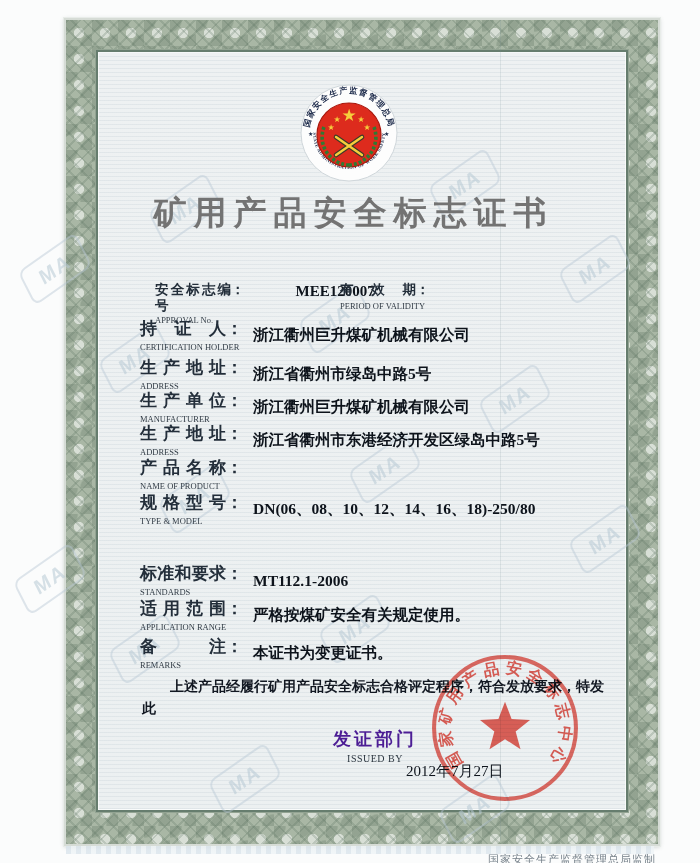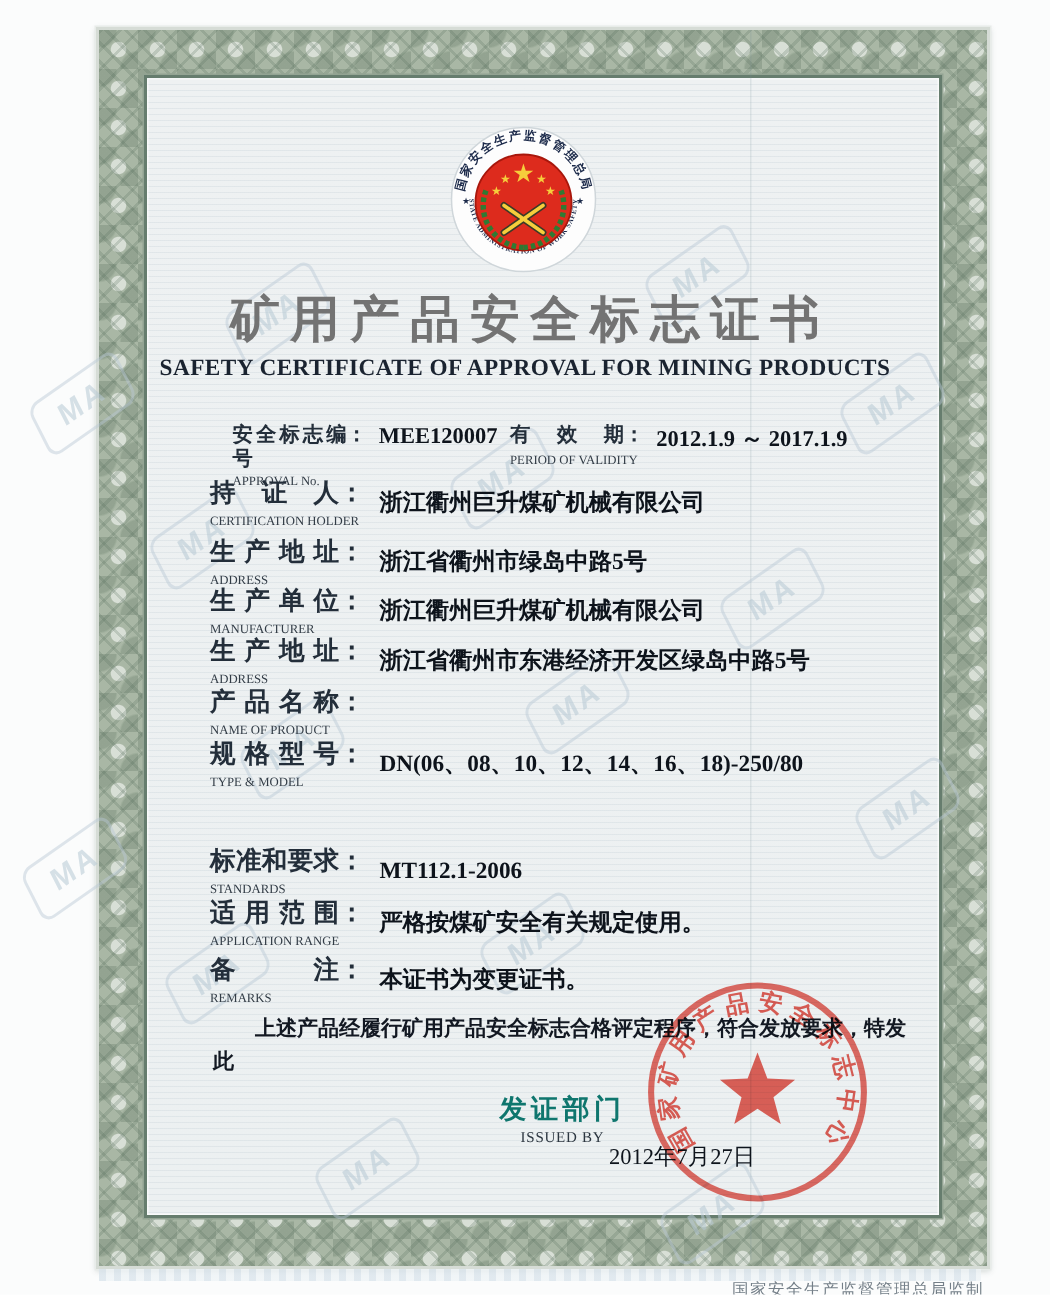--- a/index.html
+++ b/index.html
@@ -51,42 +51,42 @@
   .emblem{position:absolute;left:299px;top:83px;}
   .title-cn{
     position:absolute;left:0;right:0;top:191px;text-align:center;
     font-size:33px;font-weight:bold;letter-spacing:7px;text-indent:7px;color:#737373;
   }
   .title-en{
     position:absolute;left:0;right:0;top:237px;text-align:center;
     font-size:15.5px;font-weight:bold;letter-spacing:.3px;color:#1a2330;
   }
   .hdr{position:absolute;top:281px;display:flex;align-items:flex-start;}
-  .hdr-left{left:155px;}
+  .hdr-left{left:155px;gap:43px;}
   .hdr-right{left:340px;}
   .lblblock{flex:none;}
   .lbl-line{display:flex;align-items:baseline;}
   .lbl-cn{font-size:13.5px;font-weight:600;color:#232e3a;
     text-align:justify;text-align-last:justify;display:inline-block;line-height:1.15;}
   .hdr .lbl-cn{width:76px;}
   .lbl-colon{font-size:13.5px;font-weight:600;color:#232e3a;}
   .lbl-en{font-size:8.5px;color:#323c46;margin-top:2px;white-space:nowrap;}
   .hdr-val{font-size:15px;font-weight:600;color:#0e141c;margin-left:8px;padding-top:2px;
     white-space:nowrap;}
   .row{position:absolute;left:140px;display:flex;align-items:center;width:480px;}
   .row .lbl-cn{width:86px;font-size:17px;}
   .row .lbl-colon{font-size:17px;}
   .row .lbl-en{font-size:8.5px;}
   .row-val{font-size:15.5px;font-weight:600;color:#0d131b;margin-left:10px;padding-top:2px;
     white-space:nowrap;}
   .statement{position:absolute;left:142px;top:676px;width:472px;
     font-size:14px;font-weight:600;color:#121822;line-height:22px;}
   .st-l1{text-indent:2em;}
   .issued{position:absolute;left:295px;top:727px;width:160px;text-align:center;}
-  .issued-cn{font-size:18px;font-weight:600;letter-spacing:3px;color:#0f766e;}
+  .issued-cn{font-size:18px;font-weight:600;letter-spacing:3px;color:#4c1d95;}
   .issued-en{font-size:10px;color:#2c3640;margin-top:2px;letter-spacing:.5px;}
   .issue-date{position:absolute;left:406px;top:762px;font-size:15px;font-weight:400;color:#0e141c;}
   .stamp{position:absolute;left:430px;top:653px;mix-blend-mode:multiply;opacity:.88;}
 </style>
 </head>
 <body>
 
 <div class="cert">
   <div class="cert-inner"></div>
 </div>
@@ -137,42 +137,40 @@
     <text x="68" y="47" font-size="8" fill="#f6ce3c" text-anchor="middle">★</text>
     <g>
       <path d="M37,54 L63,72" stroke="#3a3a28" stroke-width="4.6" stroke-linecap="round"></path>
       <path d="M63,54 L37,72" stroke="#3a3a28" stroke-width="4.6" stroke-linecap="round"></path>
       <path d="M37,54 L63,72" stroke="#f6ce3c" stroke-width="2.4" stroke-linecap="round"></path>
       <path d="M63,54 L37,72" stroke="#f6ce3c" stroke-width="2.4" stroke-linecap="round"></path>
     </g>
   </svg>
 
   <div class="title-cn">矿用产品安全标志证书</div>
-  <div class="title-en">SAFETY CERTIFICATE OF APPROVAL FOR MINING PRODUCTS</div>
 
   <div class="hdr hdr-left">
     <div class="lblblock">
       <div class="lbl-line">
         <span class="lbl-cn">安全标志编号</span>
           <span class="lbl-colon">：</span>
       </div>
       <div class="lbl-en">APPROVAL No.</div>
     </div>
     <div class="hdr-val">MEE120007</div>
   </div>
 
   <div class="hdr hdr-right">
     <div class="lblblock">
       <div class="lbl-line">
         <span class="lbl-cn">有效期</span>
           <span class="lbl-colon">：</span>
       </div>
       <div class="lbl-en">PERIOD OF VALIDITY</div>
     </div>
-    <div class="hdr-val">2012.1.9 ～ 2017.1.9</div>
   </div>
 
   <div class="row" style="top:317px">
     <div class="lblblock">
       <div class="lbl-line">
           <span class="lbl-cn">持证人</span>
           <span class="lbl-colon">：</span>
         </div>
       <div class="lbl-en">CERTIFICATION HOLDER</div>
     </div>

